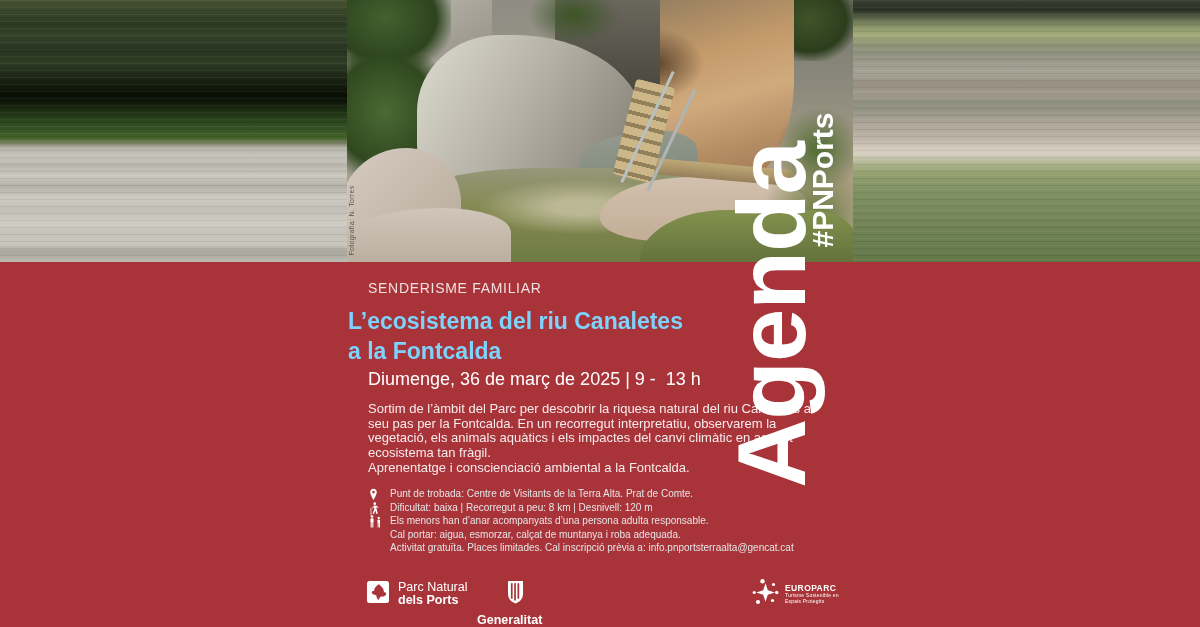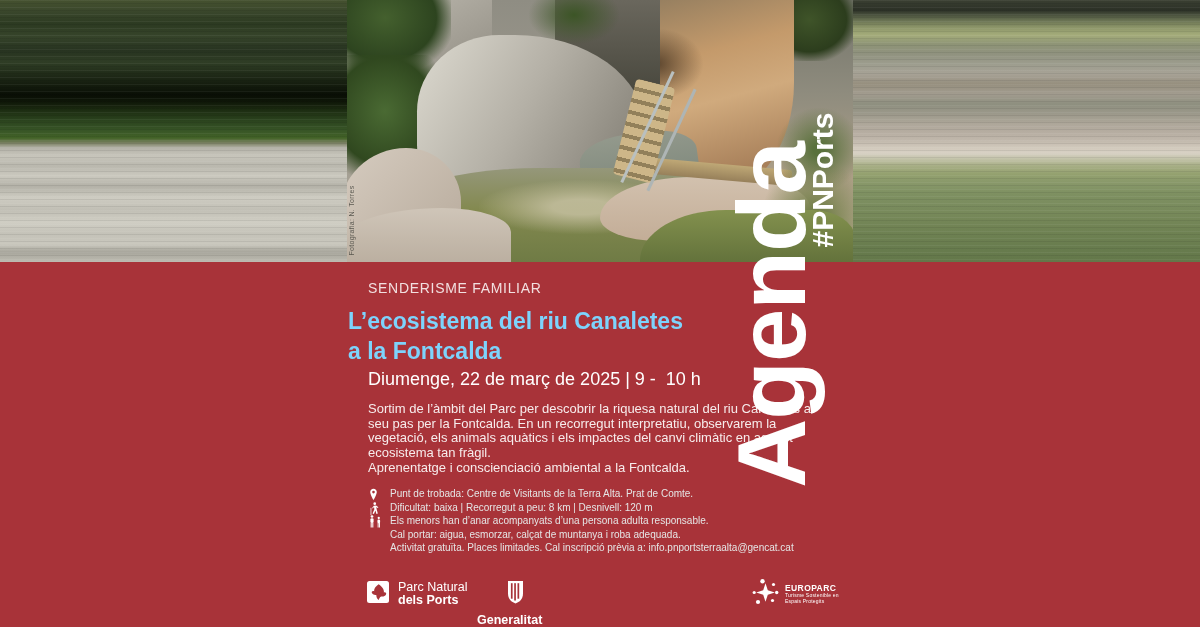--- a/index.html
+++ b/index.html
@@ -164,21 +164,21 @@
     <div class="ph-reeds"></div>
     <div class="ph-grass-bottomright"></div>
   </div>
 
   <div class="red-band">
     <div class="overline">SENDERISME FAMILIAR</div>
     <div class="title">
       <div>L’ecosistema del riu Canaletes</div>
       <div>a la Fontcalda</div>
     </div>
-    <div class="date">Diumenge, 22 de març de 2025 | 9 -  10 h</div>
+    <div class="date">Diumenge, 36 de març de 2025 | 9 -  13 h</div>
 
     <div class="para">
       <div>Sortim de l’àmbit del Parc per descobrir la riquesa natural del riu Canaletes al</div>
       <div>seu pas per la Fontcalda. En un recorregut interpretatiu, observarem la</div>
       <div>vegetació, els animals aquàtics i els impactes del canvi climàtic en aquest</div>
       <div>ecosistema tan fràgil.</div>
     </div>
     <div class="tagline">Aprenentatge i conscienciació ambiental a la Fontcalda.</div>
 
     <div class="details">

